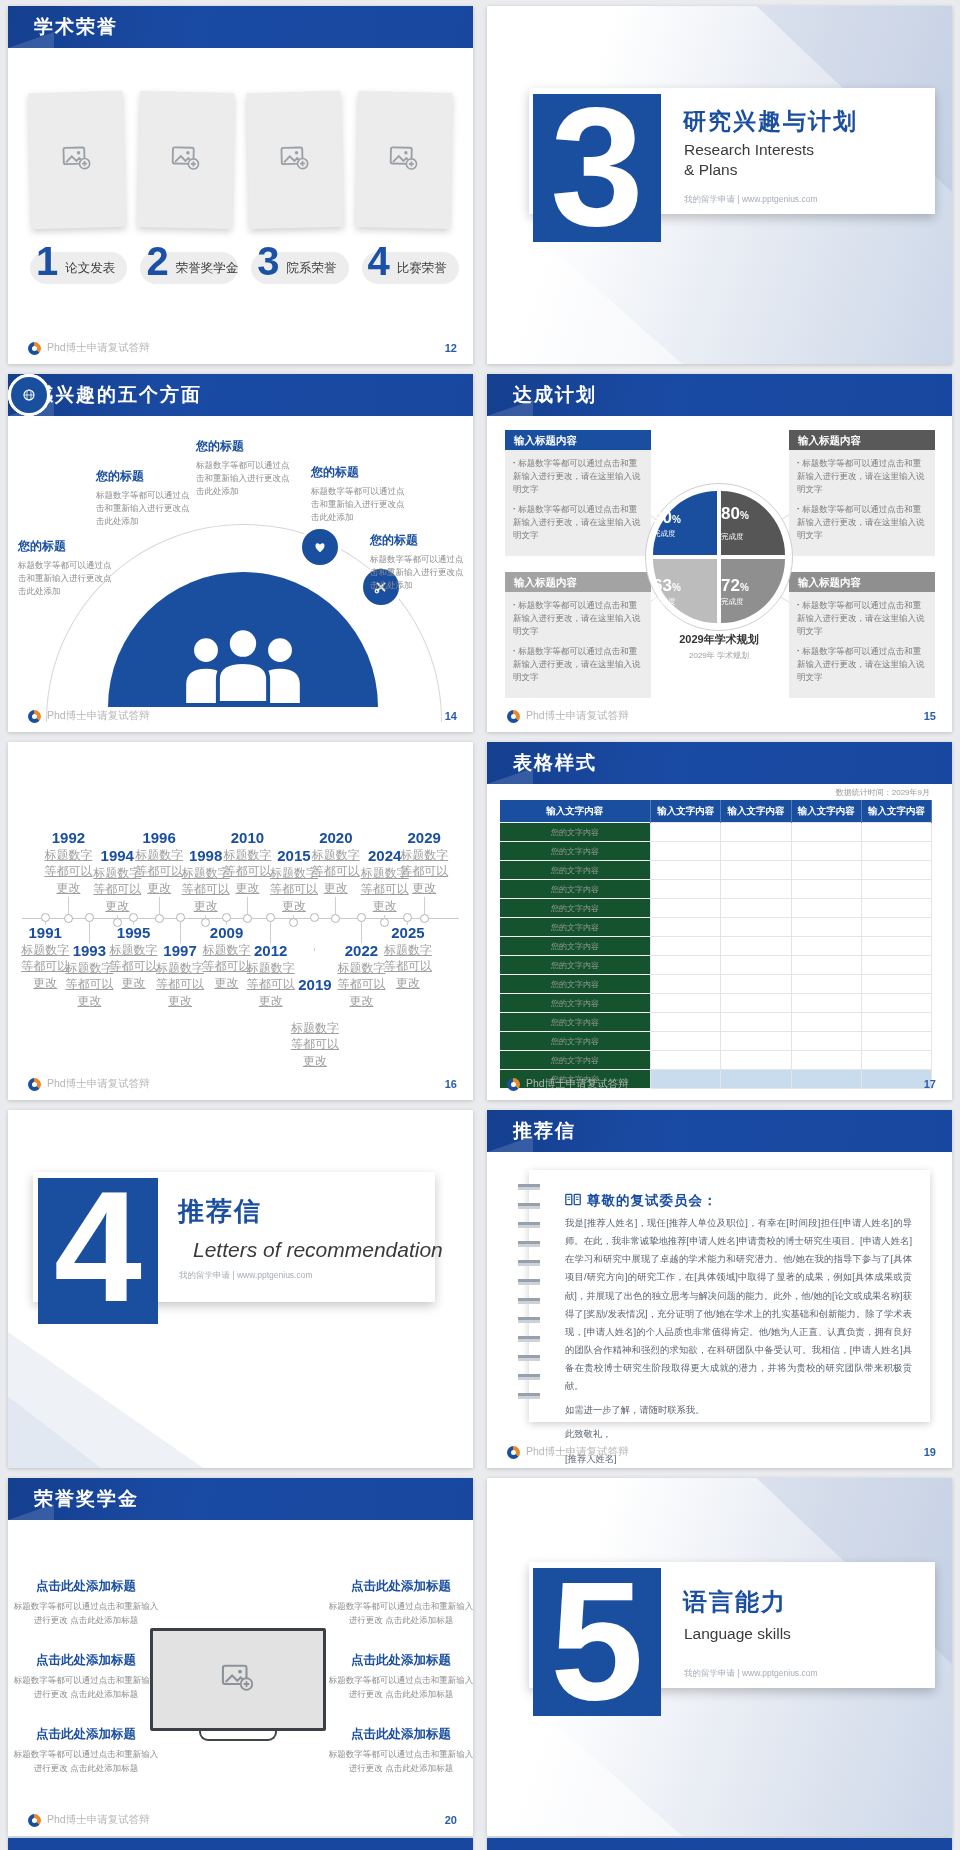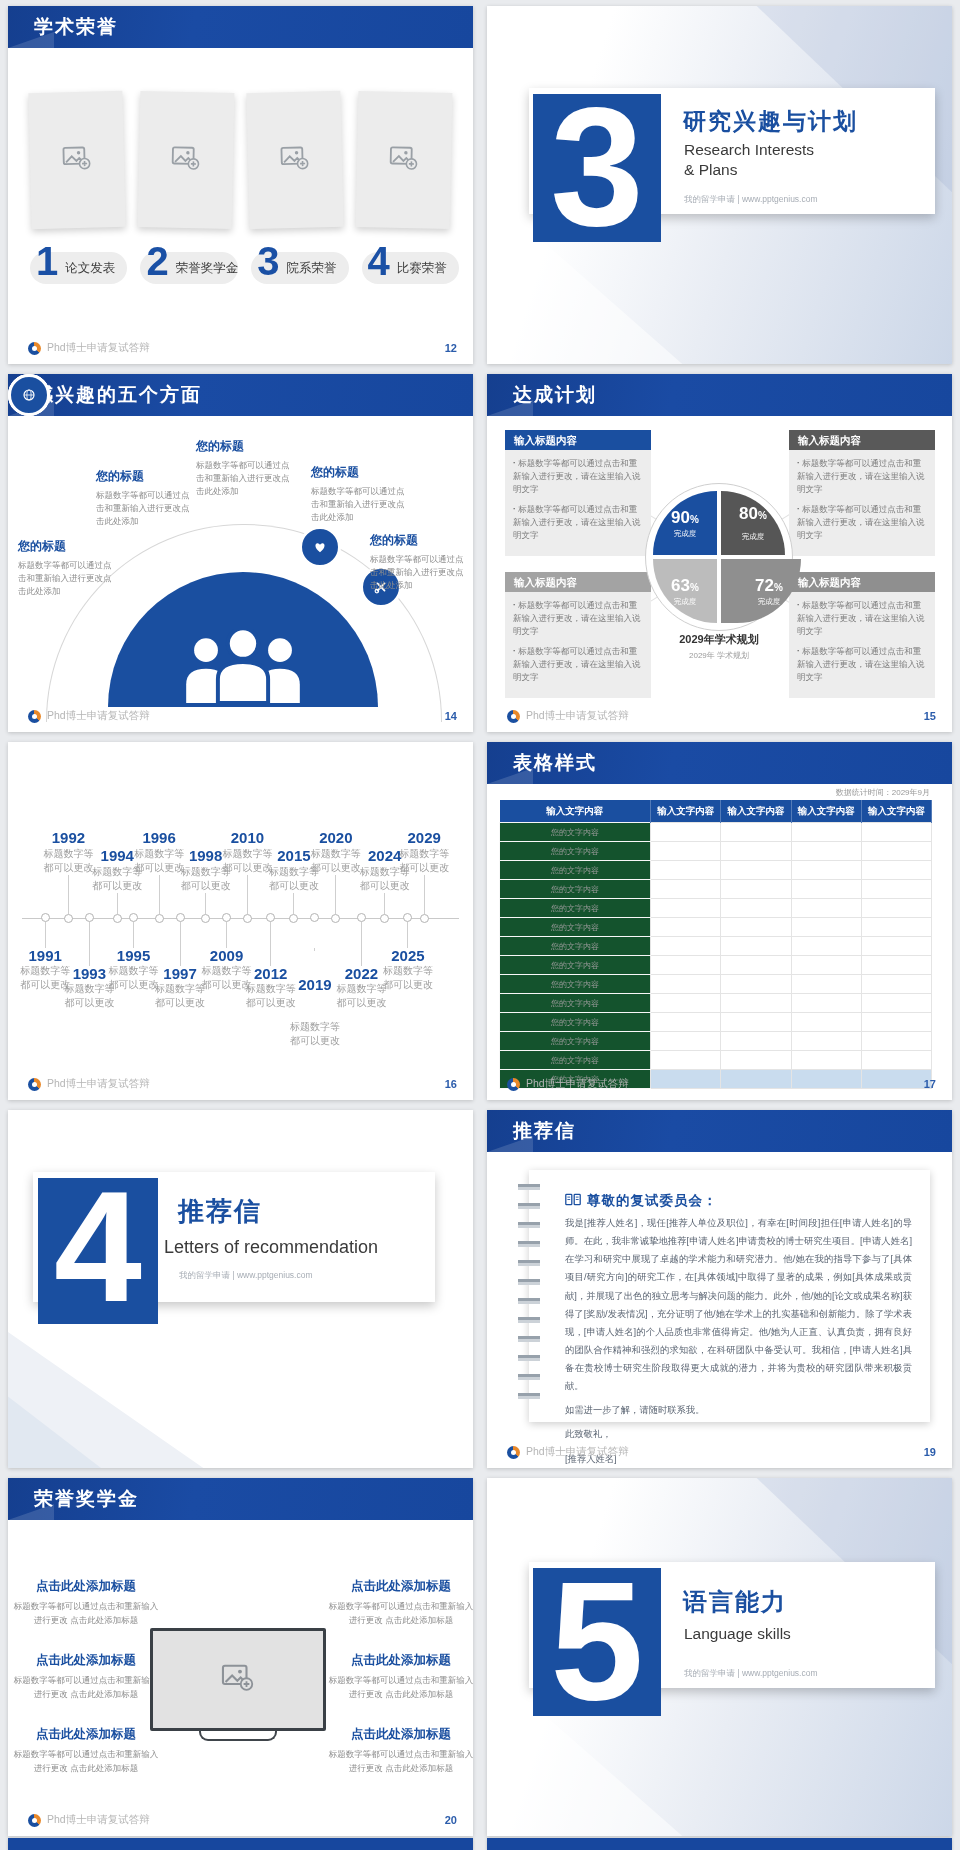--- a/index.html
+++ b/index.html
@@ -68,37 +68,37 @@
   .pbox .ph{height:20px;color:#fff;font-size:10.5px;font-weight:bold;line-height:20px;padding-left:9px;}
   .pbox .pb{background:#ededed;padding:7px 8px 8px 8px;}
   .pbox .pb p{margin:0 0 6px 0;font-size:8.5px;color:#7d7d7d;line-height:1.55;}
   .pbox .pb p:before{content:"·  ";font-weight:bold;color:#666;}
   .pbox:nth-of-type(1){left:18px;top:56px;}  .pbox:nth-of-type(1) .ph{background:#1a4fa0;}
   .pbox:nth-of-type(2){left:18px;top:198px;} .pbox:nth-of-type(2) .ph{background:#a3a3a3;}
   .pbox:nth-of-type(3){left:302px;top:56px;} .pbox:nth-of-type(3) .ph{background:#595959;}
   .pbox:nth-of-type(4){left:302px;top:198px;}.pbox:nth-of-type(4) .ph{background:#8f8f8f;}
   .quad-wrap{position:absolute;left:166px;top:117px;width:132px;height:132px;}
   .quad-wrap:before{content:"";position:absolute;inset:-8px;border:1px solid #cfcfcf;border-radius:50%;background:#fff;}
-  .quad{position:absolute;width:64px;height:64px;display:flex;flex-direction:column;align-items:center;justify-content:center;color:#fff;}
+  .quad{position:absolute;width:64px;height:64px;display:flex;flex-direction:column;justify-content:center;color:#fff;}
   .quad:nth-of-type(1){left:0;top:0;border-radius:64px 0 0 0;background:#1a4fa0;}
   .quad:nth-of-type(2){left:68px;top:0;border-radius:0 64px 0 0;background:#565656;gap:7px;}
   .quad:nth-of-type(3){left:0;top:68px;border-radius:0 0 0 64px;background:#bcbcbc;}
-  .quad:nth-of-type(4){left:68px;top:68px;border-radius:0 0 64px 0;background:#8f8f8f;padding-left:16px;}
+  .quad:nth-of-type(4){left:68px;top:68px;border-radius:0 0 64px 0;background:#8f8f8f;}
   .quad .qn{font-size:17px;font-weight:bold;}
   .quad .qp{font-size:10px;font-weight:bold;}
   .quad .ql{font-size:7.5px;margin-top:1px;}
   .pcap{position:absolute;left:160px;width:144px;top:258px;text-align:center;}
   .pcap .c1{font-size:11px;font-weight:bold;color:#333;}
   .pcap .c2{font-size:8px;color:#9b9b9b;margin-top:3px;}
 
   
   .tl-line{position:absolute;left:14px;right:14px;top:176px;height:1px;background:#c9c9c9;}
   .tle{position:absolute;width:72px;margin-left:-36px;display:flex;flex-direction:column;align-items:center;text-align:center;}
   .tle .ty{font-size:15px;font-weight:bold;color:#1a4fa0;line-height:1.1;}
-  .tle .tx{font-size:10px;color:#9e9e9e;line-height:1.4;width:56px;}
+  .tle .tx{font-size:12px;color:#9e9e9e;line-height:1.4;width:56px;text-decoration:underline;}
   .tle .tick{flex:1;width:1px;background:#cfcfcf;min-height:3px;}
   .tle .node{width:7px;height:7px;border-radius:50%;background:#fff;border:1.5px solid #b3b3b3;flex:0 0 auto;}
   .tl-top .tle .node{margin-bottom:-5px;}
   .tl-bot .tle .node{margin-top:-5px;}
   .tl-top .tle:nth-of-type(odd){top:88px;height:88px;}
   .tl-top .tle:nth-of-type(even){top:106px;height:70px;}
   .tl-bot .tle{top:176px;}
   .tl-bot .tle:nth-of-type(odd){height:74px;}
   .tl-bot .tle:nth-of-type(even){height:92px;}
   .tl-top .tle:nth-of-type(1){left:13%;} .tl-top .tle:nth-of-type(2){left:23.5%;}
@@ -687,21 +687,21 @@
 </div>
 
 <div class="slide col-l row4 divider-white">
   <div class="wedge1"></div>
   <div class="wedge2"></div>
   <div class="dcard" style="left:25px;top:62px;width:402px;height:130px;"></div>
   <div class="numbox" style="left:30px;top:68px;width:120px;height:146px;">
     <div class="bignum" style="font-size:158px;">4</div>
   </div>
   <div class="dtitle" style="left:170px;top:84px;font-size:26px;">推荐信</div>
-  <div class="dsub" style="left:156px;top:126px;font-size:18px;">Letters of recommendation</div>
+  <div class="dsub" style="left:185px;top:126px;font-size:21px;font-style:italic;">Letters of recommendation</div>
   <div class="dby" style="left:171px;top:160px;">我的留学申请 | www.pptgenius.com</div>
 </div>
 
 <div class="slide col-r row4">
   <div class="tbar">
     <div class="tt">推荐信</div>
   </div>
   <div class="lcard"></div>
   <div class="clips"></div>
   <div class="lsalu">

